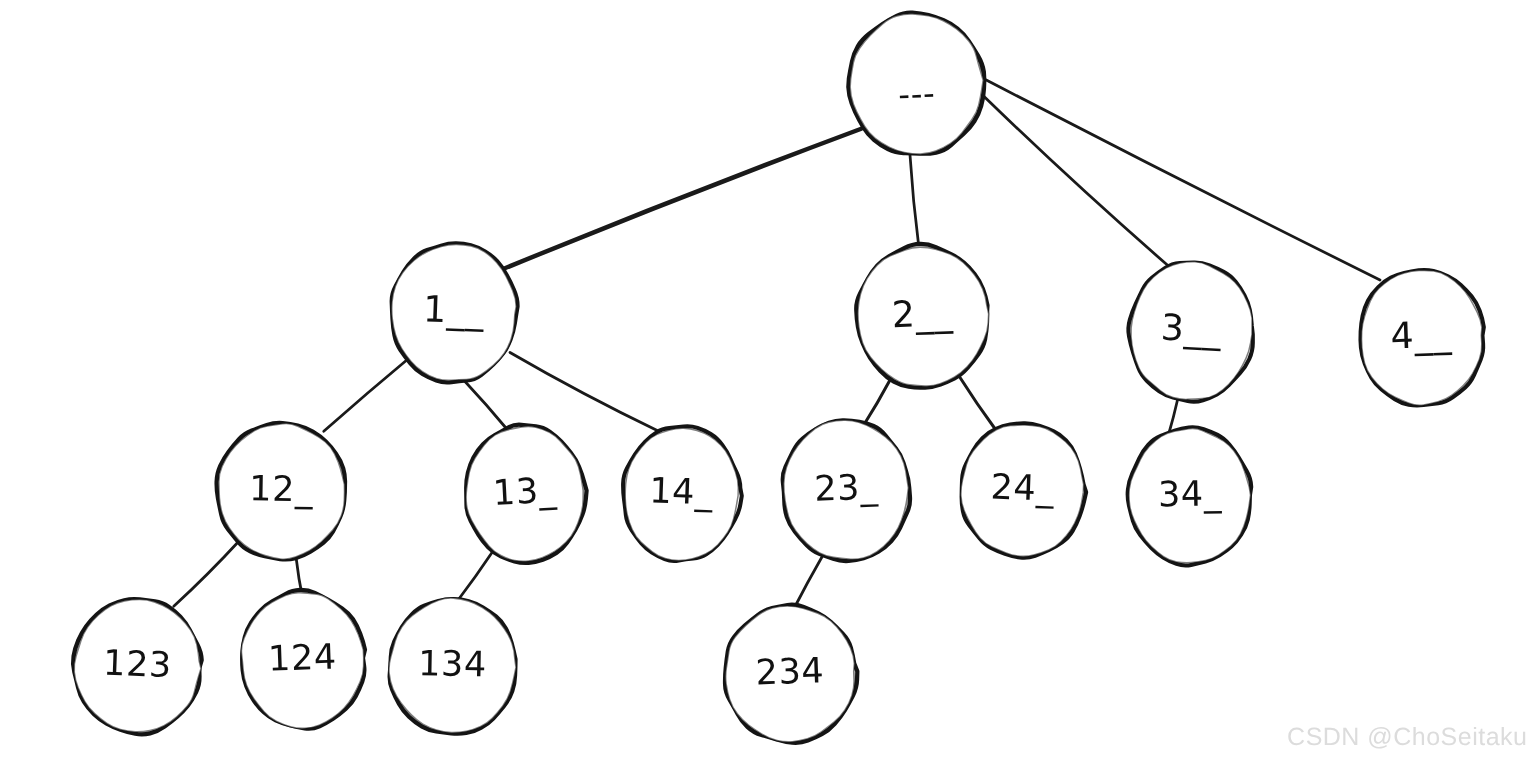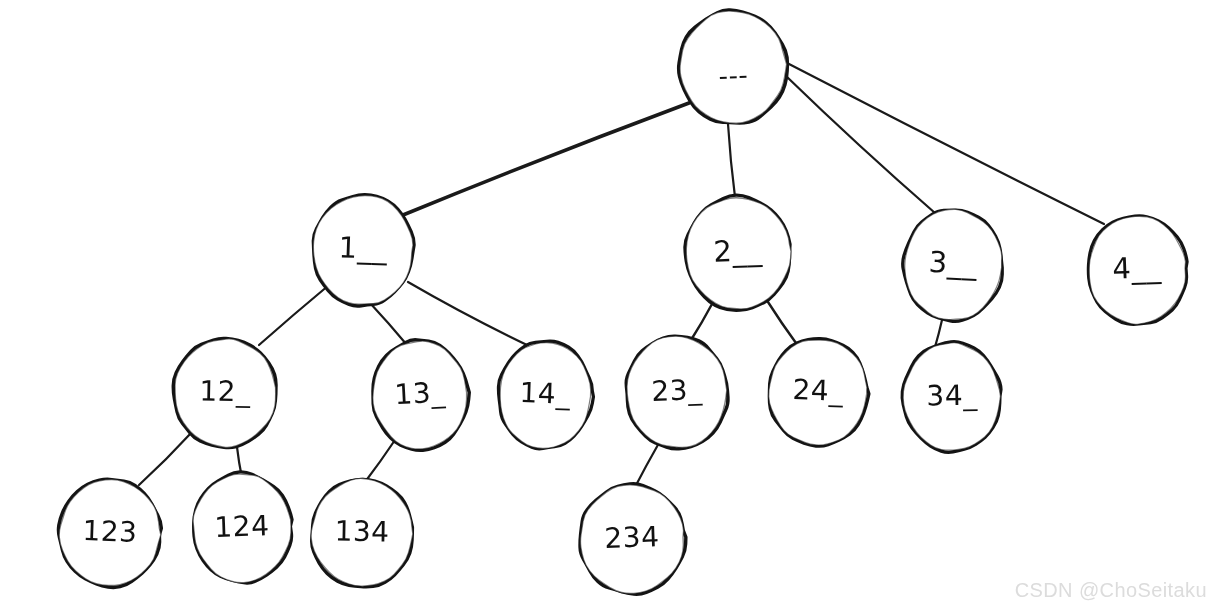--- a/index.html
+++ b/index.html
@@ -39,21 +39,21 @@
   .node-label {
     font-family: "DejaVu Sans", sans-serif;
     fill: #111111;
     text-anchor: middle;
     dominant-baseline: middle;
     font-weight: 400;
     letter-spacing: 0.5px;
   }
   .watermark {
     position: absolute;
-    right: 19px;
+    right: 4px;
     bottom: 6px;
     color: #dcdcdc;
     font-family: "Liberation Sans", sans-serif;
     font-size: 20px;
     letter-spacing: 0.4px;
     white-space: nowrap;
     user-select: none;
     text-align: center;
   }
 </style>

